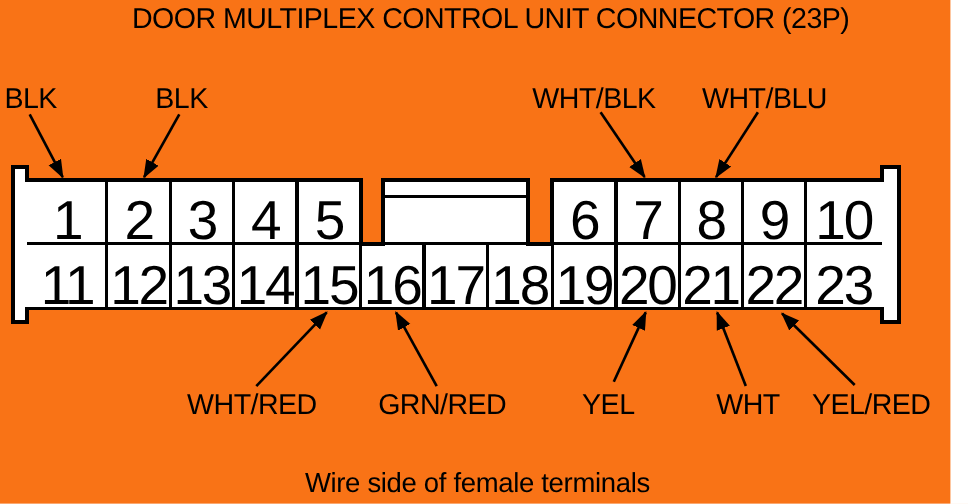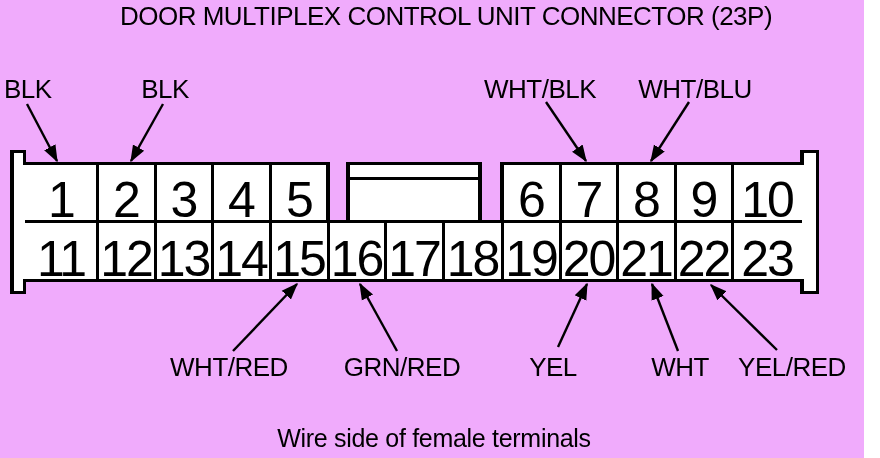--- a/index.html
+++ b/index.html
@@ -1,20 +1,20 @@
 <!DOCTYPE html>
 <html><head>
 <meta charset="utf-8">
 <style>
   html, body { margin: 0; padding: 0; background: #ffffff; }
   .stage {
     position: relative;
     width: 864px;
     height: 458px;
-    background: #f0abfc;
+    background: #f97316;
     overflow: hidden;
   }
   svg text {
     fill: #000000;
     font-family: "Liberation Sans", "DejaVu Sans", sans-serif;
   }
   .title   { font-size: 26px; letter-spacing: -0.5px; }
   .label   { font-size: 26px; letter-spacing: -0.5px; }
   .num     { font-size: 50px; letter-spacing: -2px; }
   .caption { font-size: 25px; letter-spacing: -0.3px; }

